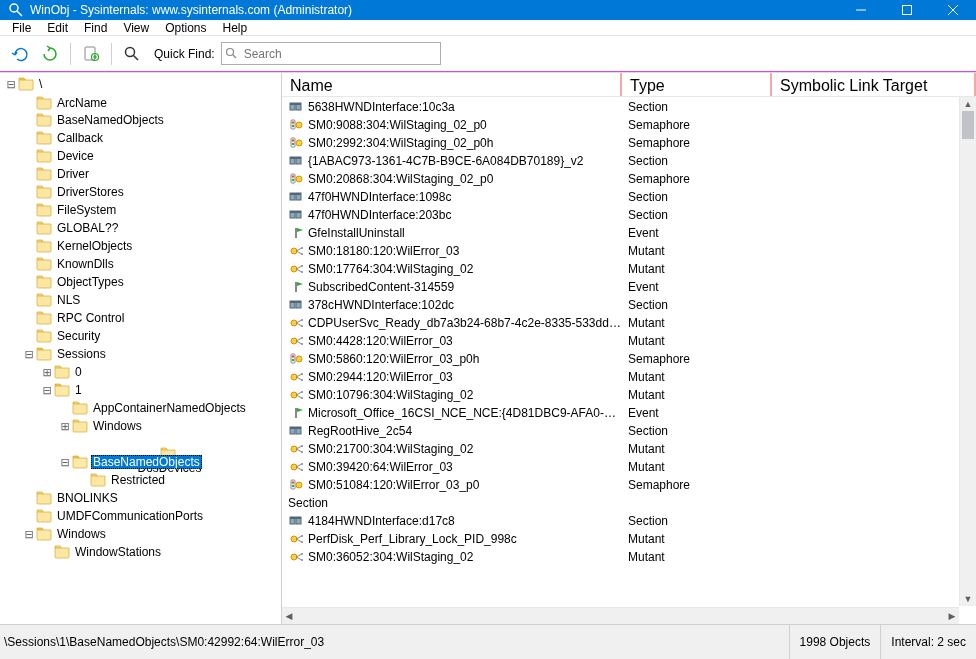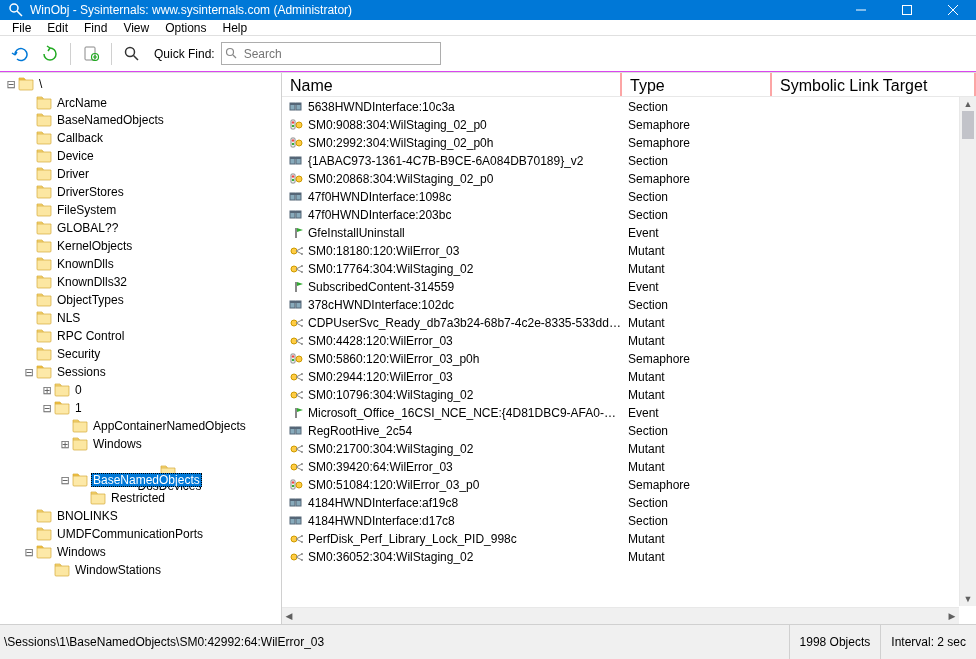--- a/index.html
+++ b/index.html
@@ -253,29 +253,20 @@
   </svg></span>
     <span class="tree-label ">KnownDlls</span>
       </div>
       <div class="treerow" style="padding-left: 20px;">
         <span class="expander">&nbsp;</span>
     <span class="folder-icon"><svg class="fsvg " viewBox="0 0 16 14">
     <path class="tab" d="M1 3 L1 1 L6 1 L7.5 3 Z"></path>
     <path class="body" d="M1 3 L15 3 L15 12 Q15 13 14 13 L2 13 Q1 13 1 12 Z"></path>
     <path d="M1 3 L15 3 L15 12 Q15 13 14 13 L2 13 Q1 13 1 12 Z M1 3 L1 1 L6 1 L7.5 3" fill="none" stroke="#d4a938" stroke-width="0.7"></path>
   </svg></span>
-    <span class="tree-label ">KnownDlls32</span>
-      </div>
-      <div class="treerow" style="padding-left: 20px;">
-        <span class="expander">&nbsp;</span>
-    <span class="folder-icon"><svg class="fsvg " viewBox="0 0 16 14">
-    <path class="tab" d="M1 3 L1 1 L6 1 L7.5 3 Z"></path>
-    <path class="body" d="M1 3 L15 3 L15 12 Q15 13 14 13 L2 13 Q1 13 1 12 Z"></path>
-    <path d="M1 3 L15 3 L15 12 Q15 13 14 13 L2 13 Q1 13 1 12 Z M1 3 L1 1 L6 1 L7.5 3" fill="none" stroke="#d4a938" stroke-width="0.7"></path>
-  </svg></span>
     <span class="tree-label ">ObjectTypes</span>
       </div>
       <div class="treerow" style="padding-left: 20px;">
         <span class="expander">&nbsp;</span>
     <span class="folder-icon"><svg class="fsvg " viewBox="0 0 16 14">
     <path class="tab" d="M1 3 L1 1 L6 1 L7.5 3 Z"></path>
     <path class="body" d="M1 3 L15 3 L15 12 Q15 13 14 13 L2 13 Q1 13 1 12 Z"></path>
     <path d="M1 3 L15 3 L15 12 Q15 13 14 13 L2 13 Q1 13 1 12 Z M1 3 L1 1 L6 1 L7.5 3" fill="none" stroke="#d4a938" stroke-width="0.7"></path>
   </svg></span>
     <span class="tree-label ">NLS</span>
@@ -726,30 +717,20 @@
                 <circle cx="5" cy="8" r="1.2" fill="#3a3"></circle>
                 <circle cx="11" cy="7" r="3" fill="#fc4" stroke="#c90"></circle>
               </svg>
             </span>
       <span class="obj-name">SM0:51084:120:WilError_03_p0</span>
     </div>
     <div class="cell-type">Semaphore</div>
     <div class="cell-target"></div>
         </div>
         <div class="list-row">
-          <div class="cell-name">
-      <span class="obj-icon">
-              <svg width="16" height="14" viewBox="0 0 16 14">
-                <rect x="2" y="3" width="5" height="7" fill="#8ab" stroke="#567"></rect>
-                <rect x="8" y="3" width="5" height="7" fill="#8ab" stroke="#567"></rect>
-                <rect x="2" y="3" width="11" height="2" fill="#567"></rect>
-              </svg>
-            </span>
-      <span class="obj-name">4184HWNDInterface:af19c8</span>
-    </div>
     <div class="cell-type">Section</div>
     <div class="cell-target"></div>
         </div>
         <div class="list-row">
           <div class="cell-name">
       <span class="obj-icon">
               <svg width="16" height="14" viewBox="0 0 16 14">
                 <rect x="2" y="3" width="5" height="7" fill="#8ab" stroke="#567"></rect>
                 <rect x="8" y="3" width="5" height="7" fill="#8ab" stroke="#567"></rect>
                 <rect x="2" y="3" width="11" height="2" fill="#567"></rect>

